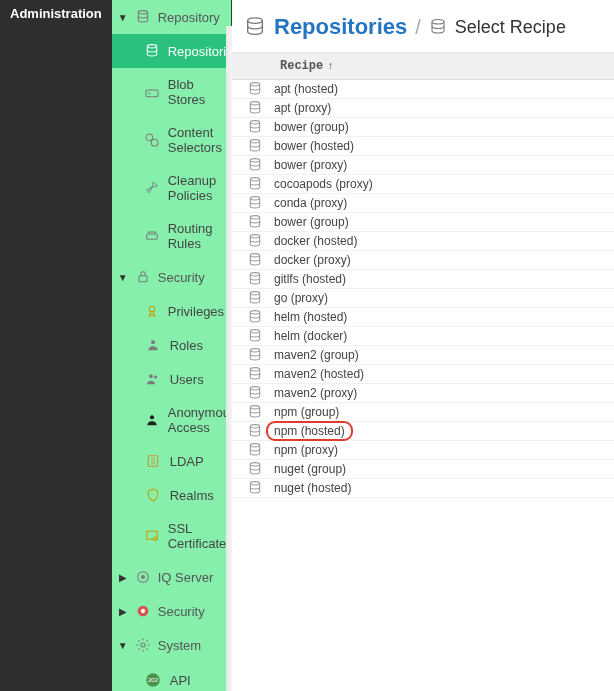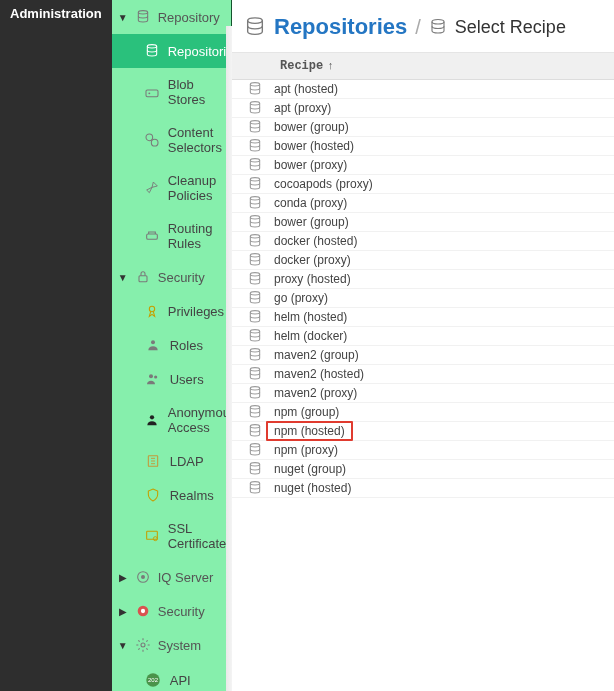--- a/index.html
+++ b/index.html
@@ -113,21 +113,21 @@
     padding: 4px 12px 4px 14px;
     border-bottom: 1px solid #f1f1f1;
     color: #444;
     font-size: 12px;
     cursor: pointer;
     height: 19px;
   }
   .recipe-row .db-icon { width: 18px; display:inline-flex; justify-content:center; }
   .recipe-row.highlight .recipe-label {
     border: 2px solid #e03b2f;
-    border-radius: 1px;
+    border-radius: 9px;
     padding: 1px 6px;
     margin-left: -8px;
   }
   .recipe-label { white-space: nowrap; }
 
   
   .sidebar::after{
     content:"";
     position:absolute;
     left:226px; top:26px; bottom:0; width:6px;
@@ -477,21 +477,21 @@
         <div class="recipe-row">
           <span class="db-icon">
             <svg width="16" height="16" viewBox="0 0 24 24">
               <g fill="none" stroke="#9a9a9a" stroke-width="1.6">
                 <ellipse cx="12" cy="5" rx="7" ry="2.6"></ellipse>
                 <path d="M5 5v6c0 1.5 3.1 2.6 7 2.6s7-1.1 7-2.6V5"></path>
                 <path d="M5 11v6c0 1.5 3.1 2.6 7 2.6s7-1.1 7-2.6v-6"></path>
               </g>
             </svg>
           </span>
-          <span class="recipe-label">proxy (hosted)</span>
+          <span class="recipe-label">gitlfs (hosted)</span>
         </div>
         <div class="recipe-row">
           <span class="db-icon">
             <svg width="16" height="16" viewBox="0 0 24 24">
               <g fill="none" stroke="#9a9a9a" stroke-width="1.6">
                 <ellipse cx="12" cy="5" rx="7" ry="2.6"></ellipse>
                 <path d="M5 5v6c0 1.5 3.1 2.6 7 2.6s7-1.1 7-2.6V5"></path>
                 <path d="M5 11v6c0 1.5 3.1 2.6 7 2.6s7-1.1 7-2.6v-6"></path>
               </g>
             </svg>

